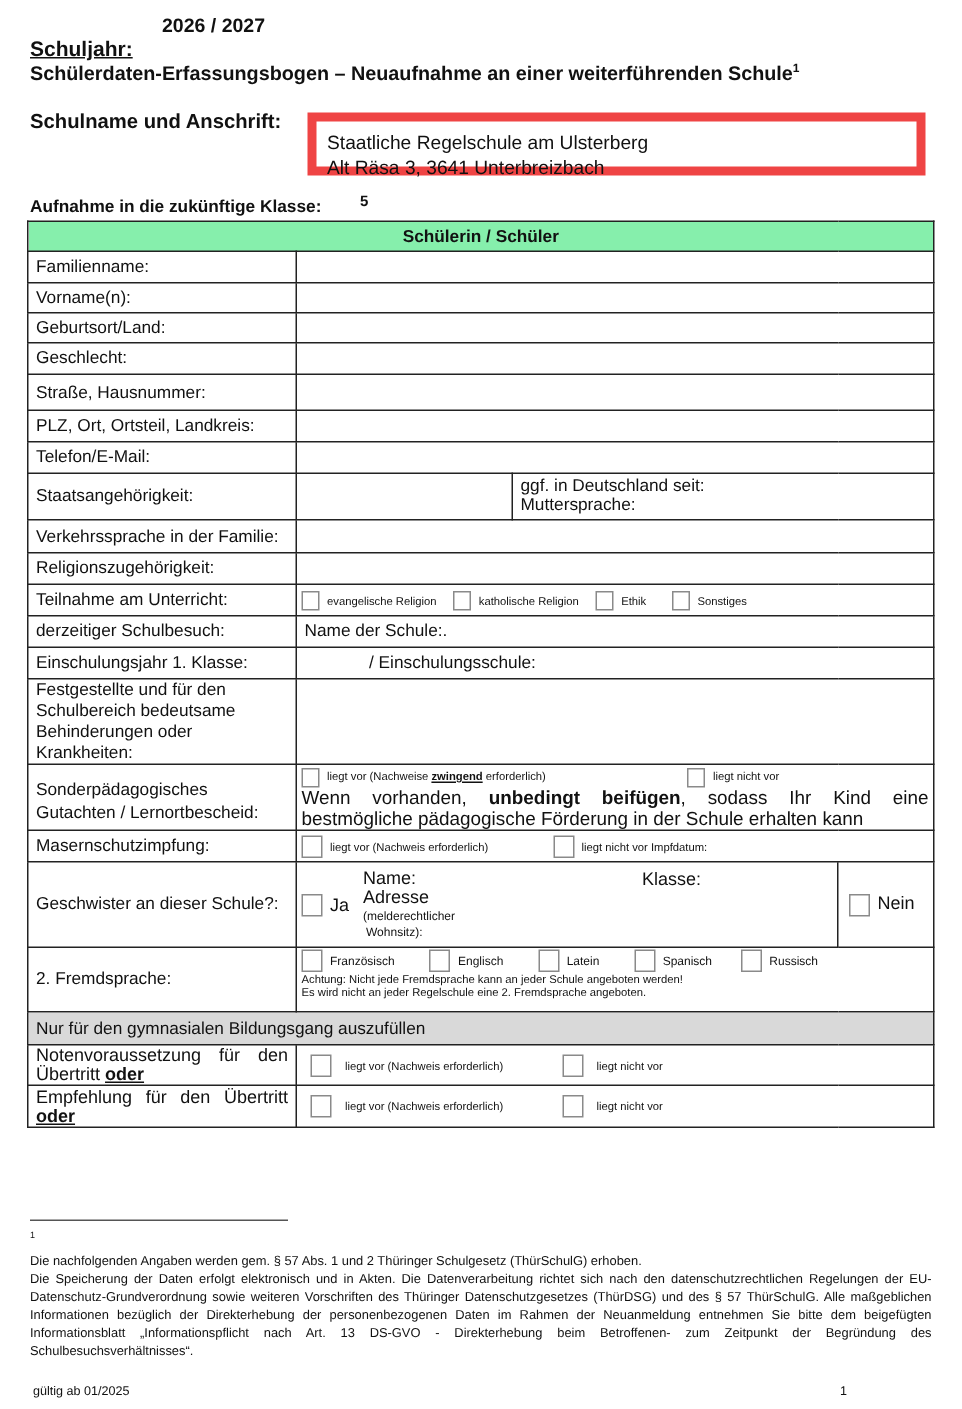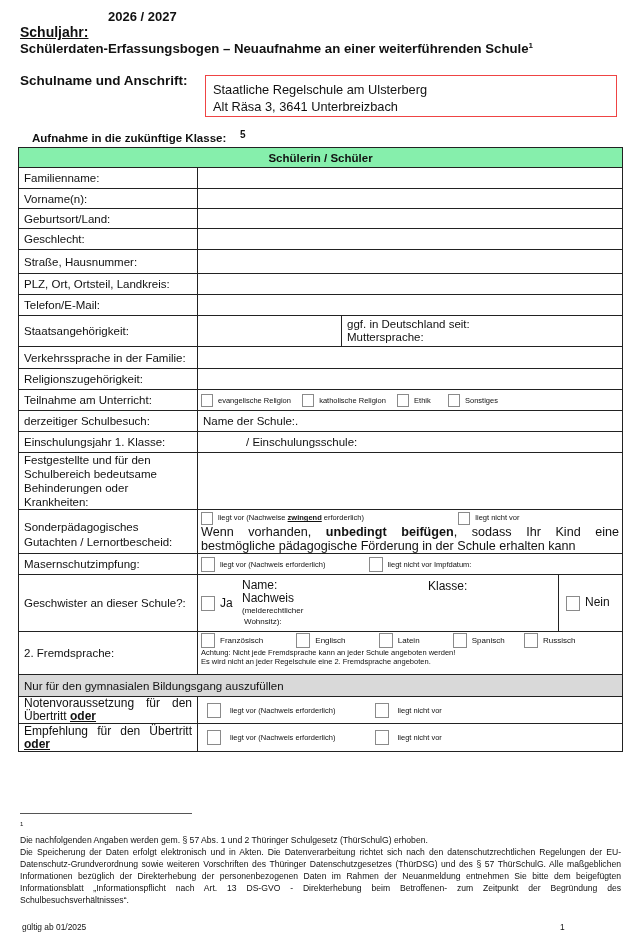--- a/index.html
+++ b/index.html
@@ -4,35 +4,35 @@
 <style>
   html, body { margin: 0; padding: 0; background: #ffffff; }
   body { width: 641px; height: 939px; position: relative; overflow: hidden;
          font-family: "Liberation Sans", sans-serif; color: #111; }
   .abs { position: absolute; }
   .schuljahr-label { left: 20px; top: 24px; font-size: 14px; font-weight: bold; text-decoration: underline; }
   .schuljahr-value { left: 108px; top: 9px; font-size: 13px; font-weight: bold; }
   .title { left: 20px; top: 41px; font-size: 13.2px; font-weight: bold; white-space: nowrap; }
   .title sup { font-size: 8px; }
   .school-label { left: 20px; top: 73px; font-size: 13.5px; font-weight: bold; }
-  .school-box { left: 205px; top: 75px; width: 412px; height: 42px; border: 1px solid #ef4444; box-sizing: border-box;
+  .school-box { left: 205px; top: 75px; width: 412px; height: 42px; border: 6px solid #ef4444; box-sizing: border-box;
                 font-size: 12.8px; padding: 5px 0 0 7px; line-height: 17px; }
-  .klasse-label { left: 32px; top: 132px; font-size: 11.5px; font-weight: bold; }
+  .klasse-label { left: 20px; top: 132px; font-size: 11.5px; font-weight: bold; }
   .klasse-value { left: 240px; top: 129px; font-size: 10px; font-weight: bold; }
 
   table.form { position: absolute; left: 18px; top: 147px; width: 604px; border-collapse: collapse; table-layout: fixed; }
   table.form td { border: 1px solid #222; padding: 0 5px; font-size: 11.5px; vertical-align: middle; overflow: hidden; }
   td.lbl { width: 168px; }
   td.hdr { background: #86efac; text-align: center; font-weight: bold; font-size: 12px; height: 19px; }
   td.sec { background: #d9d9d9; font-size: 12px; height: 21px; }
   .small { font-size: 8px; display: block; line-height: 9px; }
   .cb { display: inline-block; width: 10px; height: 11px; border: 1px solid #8a8a8a; vertical-align: middle; margin-right: 5px; background: #fff; }
   .cb.big { width: 12px; height: 13px; }
   .opt { font-size: 7.5px; vertical-align: middle; margin-right: 8px; }
-  .opt2 { font-size: 8px; vertical-align: middle; margin-right: 30px; }
+  .opt2 { font-size: 8px; vertical-align: middle; margin-right: 20px; }
   .note { font-size: 7.5px; line-height: 9px; }
   .big-note { font-size: 12.6px; line-height: 14px; text-align: justify; text-align-last: left; }
   .u { text-decoration: underline; font-weight: bold; }
 
   .fn-rule { left: 20px; top: 813px; width: 172px; border-top: 1px solid #555; }
   .fn-num { left: 20px; top: 821px; font-size: 6px; }
   .fn-text { left: 20px; top: 834px; width: 601px; font-size: 8.6px; line-height: 12px; text-align: justify; }
   .footer-left { left: 22px; top: 922px; font-size: 8.4px; }
   .footer-right { left: 560px; top: 922px; font-size: 8.4px; }
 </style>
@@ -144,21 +144,21 @@
       <span class="cb big"></span><span class="opt" style="margin-right:40px">liegt vor (Nachweis erforderlich)</span>
       <span class="cb big"></span><span class="opt">liegt nicht vor  Impfdatum:</span>
     </td>
       </tr>
   <tr style="height:57px">
         <td>Geschwister an dieser Schule?:</td>
     <td colspan="2" style="padding-left:3px;position:relative">
       <div style="position:absolute;left:3px;top:21px;font-size:12px"><span class="cb big"></span><span>Ja</span></div>
       <div style="position:absolute;left:44px;top:4px;font-size:12px;line-height:13px">
         <div>Name:</div>
-        <div>Nachweis</div>
+        <div>Adresse</div>
         <div style="font-size:8px;line-height:11px">(melderechtlicher</div>
         <div style="font-size:8px;line-height:11px;padding-left:2px">Wohnsitz):</div>
       </div>
       <div style="position:absolute;left:230px;top:4px;font-size:12px">Klasse:</div>
     </td>
     <td style="font-size:12px;padding-left:7px"><span class="cb big"></span><span>Nein</span></td>
       </tr>
   <tr style="height:43px">
         <td>2. Fremdsprache:</td>
     <td colspan="3" style="padding:0 3px;vertical-align:top">

